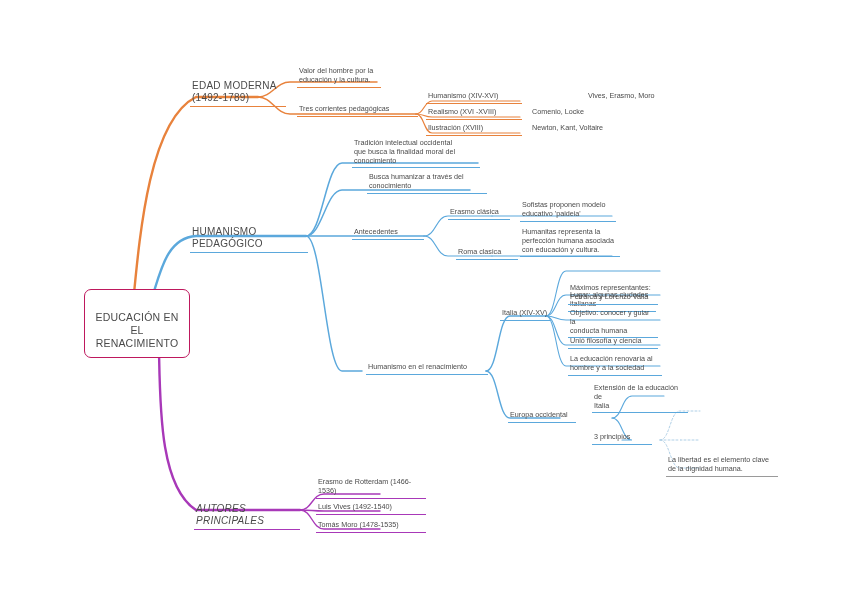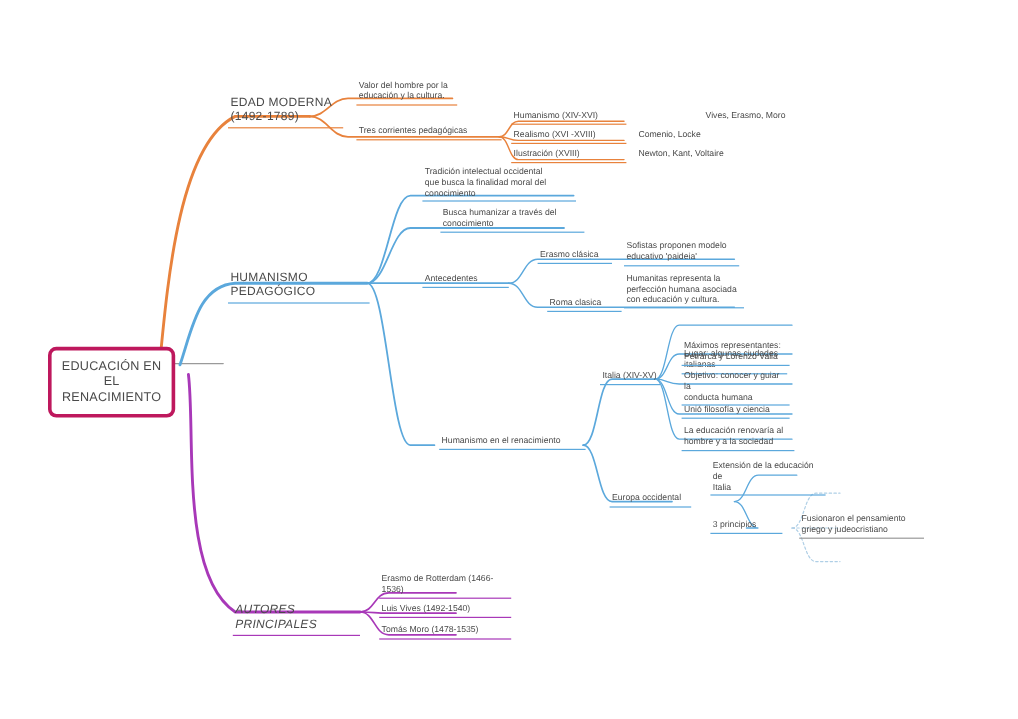--- a/index.html
+++ b/index.html
@@ -4,23 +4,23 @@
 <style>
   html,body{margin:0;padding:0;background:#ffffff;}
   body{width:848px;height:599px;position:relative;overflow:hidden;
        font-family:"Liberation Sans","DejaVu Sans",sans-serif;color:#3a3a3a;}
   #canvas{position:absolute;left:0;top:0;width:848px;height:599px;}
   svg.links{position:absolute;left:0;top:0;width:848px;height:599px;overflow:visible;}
   .node{position:absolute;box-sizing:border-box;}
   .node .txt{display:block;line-height:1.22;white-space:pre-line;}
 
   
-  .root{border:3px solid #be185d;border-radius:7px;background:#fff;
-        text-align:center;padding:7px 6px 8px 6px;font-size:10.5px;color:#4a4a4a;
-        letter-spacing:.2px;}
+  .root{border:1px solid #be185d;border-radius:7px;background:#fff;
+        text-align:center;padding:21px 6px 8px 6px;font-size:10.5px;color:#4a4a4a;
+        letter-spacing:.2px;margin-left:44px;}
 
   
   .lbl{font-size:7.2px;color:#4a4a4a;padding:0 2px 2px 2px;}
   .lbl.big{font-size:10px;letter-spacing:.25px;}
   .ul-orange{border-bottom:1.6px solid #E8823C;}
   .ul-blue{border-bottom:1.6px solid #5BA8DC;}
   .ul-purple{border-bottom:1.6px solid #A838B8;}
   .ul-grey{border-bottom:1.2px solid #9a9a9a;}
   .ul-none{border-bottom:0;}
 </style>
@@ -188,23 +188,23 @@
 
   <div class="node lbl ul-blue" style="left:592px;top:384px;width:96px;">
     <span class="txt">Extensión de la educación de
 Italia</span>
   </div>
 
   <div class="node lbl ul-blue" style="left:592px;top:433px;width:60px;">
     <span class="txt">3 principios</span>
   </div>
 
-  <div class="node lbl ul-grey" style="left:666px;top:428px;width:104px;">
-    <span class="txt">Fusionaron el pensamiento
-griego y judeocristiano</span>
+  <div class="node lbl ul-grey" style="left:666px;top:456px;width:112px;">
+    <span class="txt">La libertad es el elemento clave
+de la dignidad humana.</span>
   </div>
 
   <div class="node lbl big ul-purple" style="left:194px;top:503px;width:106px;font-style:italic;">
     <span class="txt">AUTORES PRINCIPALES</span>
   </div>
 
   <div class="node lbl ul-purple" style="left:316px;top:478px;width:110px;">
     <span class="txt">Erasmo de Rotterdam (1466-
 1536)</span>
   </div>

